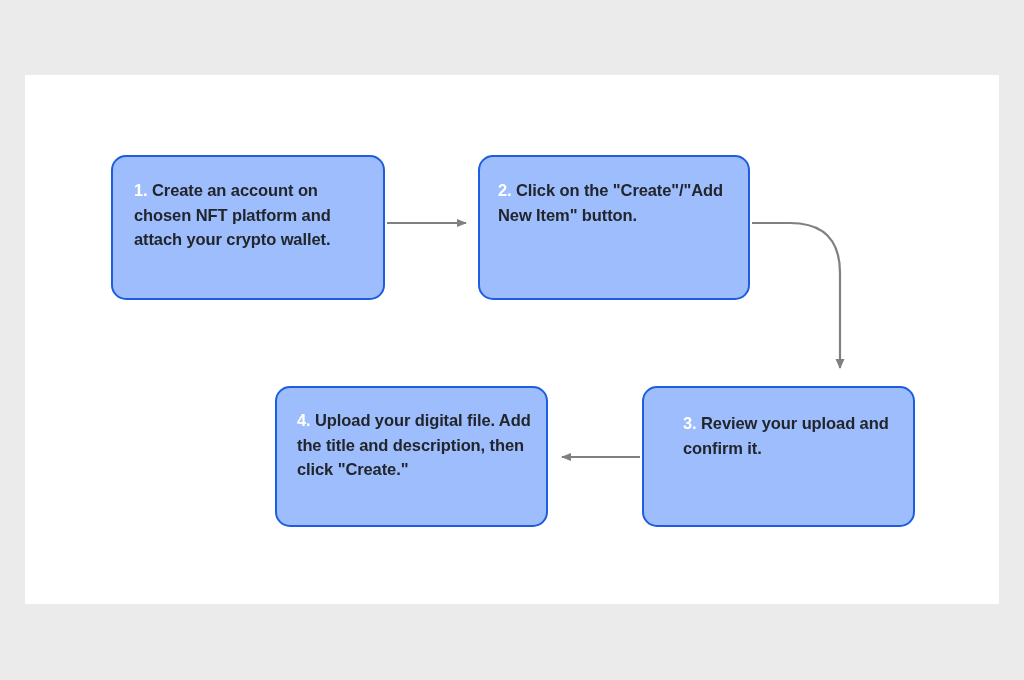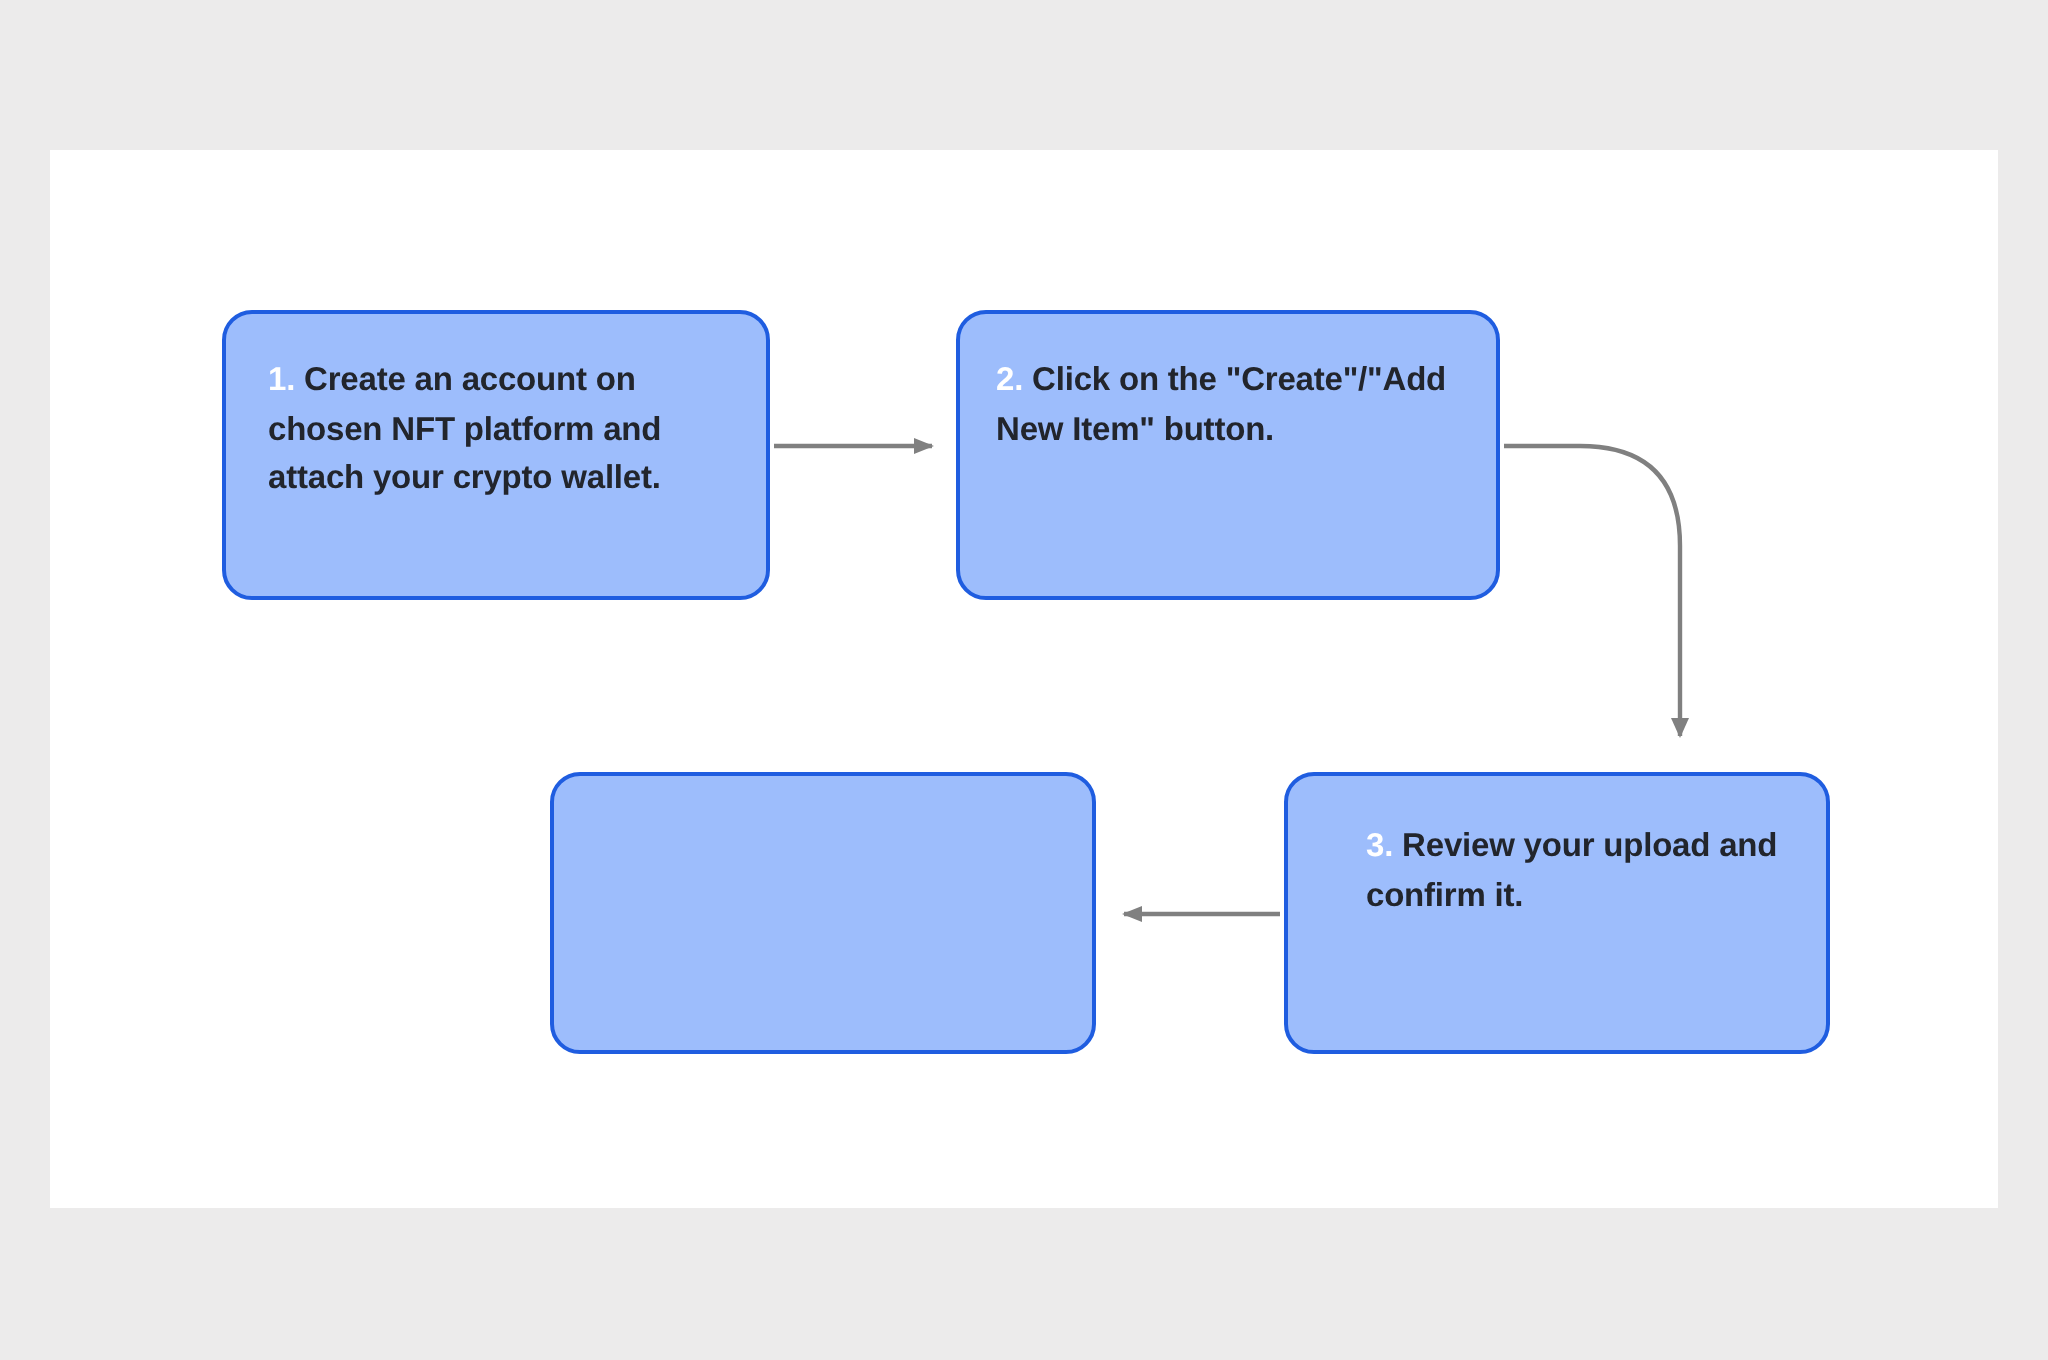--- a/index.html
+++ b/index.html
@@ -121,15 +121,16 @@
     <div class="step-box" id="box-1" style="background: rgb(157, 189, 252); border-color: rgb(31, 93, 224);"></div>
     <div class="step-text" id="text-1" style="color: rgb(34, 37, 44);"><span class="step-num" style="color: rgb(255, 255, 255);">1.</span><span> </span><span>Create an account on chosen NFT platform and attach your crypto wallet.</span></div>
 
     <div class="step-box" id="box-2" style="background: rgb(157, 189, 252); border-color: rgb(31, 93, 224);"></div>
     <div class="step-text" id="text-2" style="color: rgb(34, 37, 44);"><span class="step-num" style="color: rgb(255, 255, 255);">2.</span><span> </span><span>Click on the "Create"/"Add New Item" button.</span></div>
 
     <div class="step-box" id="box-3" style="background: rgb(157, 189, 252); border-color: rgb(31, 93, 224);"></div>
     <div class="step-text" id="text-3" style="color: rgb(34, 37, 44);"><span class="step-num" style="color: rgb(255, 255, 255);">3.</span><span> </span><span>Review your upload and confirm it.</span></div>
 
     <div class="step-box" id="box-4" style="background: rgb(157, 189, 252); border-color: rgb(31, 93, 224);"></div>
+    <div class="step-text" id="text-4" style="color: rgb(34, 37, 44);"><span class="step-num" style="color: rgb(255, 255, 255);">4.</span><span> </span><span>Upload your digital file. Add the title and description, then click "Create."</span></div>
 
   </div>
 </div>
 
 </body></html>

